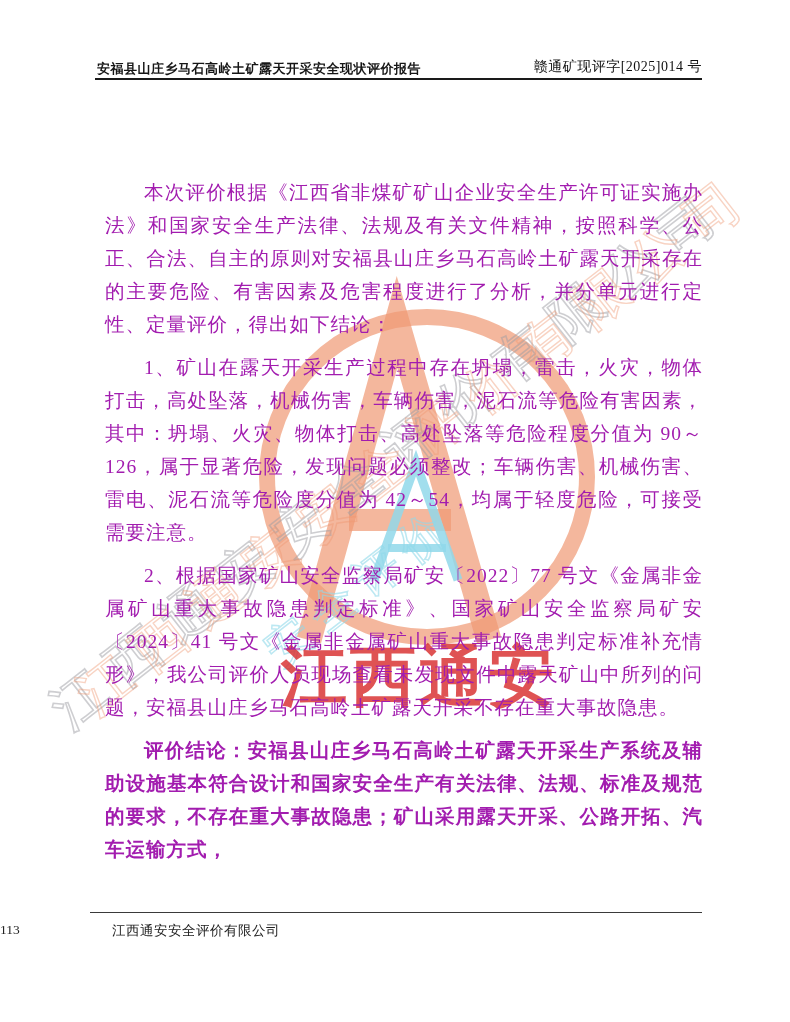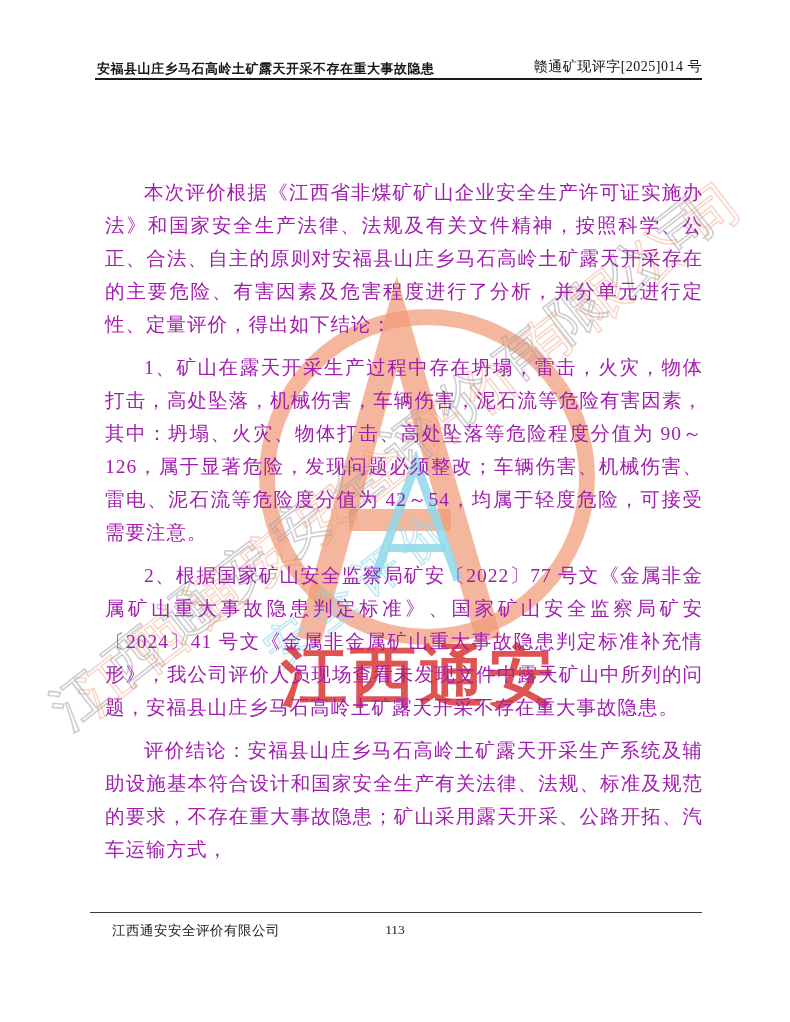--- a/index.html
+++ b/index.html
@@ -45,24 +45,24 @@
   .hdr-rule{position:absolute;left:95px;top:78px;width:607px;height:2px;background:#1a1a1a;}
   .chapter-title{
     position:absolute;left:0;right:0;top:122px;text-align:center;
     font-size:28px;font-weight:700;color:#111;letter-spacing:2px;
   }
   .body-text{position:absolute;left:97px;top:176px;width:606px;}
   .body-text p{
     margin:0 0 10px 8px;font-size:19.5px;line-height:33px;letter-spacing:1px;
     text-align:justify;text-indent:2em;color:#a21caf;
   }
-  .body-text p.bold{font-weight:400;}
+  .body-text p.bold{font-weight:700;}
   .ftr-rule{position:absolute;left:90px;top:912px;width:612px;height:1px;background:#3a3a3a;}
   .ftr-company{position:absolute;left:112px;top:922px;font-size:13.5px;color:#222;letter-spacing:0.5px;}
-  .ftr-page{position:absolute;left:0;right:0;top:922px;text-align:center;font-size:13.5px;color:#222;}
+  .ftr-page{position:absolute;left:0;right:0;top:922px;font-size:13.5px;color:#222;}
 </style>
 </head>
 <body>
 
 <div class="page">
 
   <div class="wm-layer">
     <svg width="790" height="1022" viewBox="0 0 790 1022">
       <circle cx="427" cy="477" r="160" fill="none" stroke="rgba(240,153,116,0.70)" stroke-width="16"></circle>
       <path d="M309 640 L397 322 L489 640" fill="none" stroke="rgba(240,153,116,0.70)" stroke-width="25" stroke-linejoin="miter"></path>
@@ -71,21 +71,21 @@
       <path d="M388 548 L446 548" fill="none" stroke="rgba(144,216,234,0.85)" stroke-width="8"></path>
     </svg>
     <div class="wm-diag">江西通安安全评价有限公司</div>
     <div class="wm-diag2">江西通安安全评价有限公司</div>
     <div class="wm-cyan">安全评价</div>
     <div class="wm-red">江西通安</div>
   </div>
 
   <div class="content">
 
-    <div class="hdr-left">安福县山庄乡马石高岭土矿露天开采不存在重大事故隐患</div>
+    <div class="hdr-left">安福县山庄乡马石高岭土矿露天开采安全现状评价报告</div>
     <div class="hdr-right">赣通矿现评字[2025]014 号</div>
     <div class="hdr-rule"></div>
 
 
     <div class="body-text">
       <p>本次评价根据《江西省非煤矿矿山企业安全生产许可证实施办法》和国家安全生产法律、法规及有关文件精神，按照科学、公正、合法、自主的原则对安福县山庄乡马石高岭土矿露天开采存在的主要危险、有害因素及危害程度进行了分析，并分单元进行定性、定量评价，得出如下结论：</p>
       <p>1、矿山在露天开采生产过程中存在坍塌，雷击，火灾，物体打击，高处坠落，机械伤害，车辆伤害，泥石流等危险有害因素，其中：坍塌、火灾、物体打击、高处坠落等危险程度分值为 90～126，属于显著危险，发现问题必须整改；车辆伤害、机械伤害、雷电、泥石流等危险度分值为 42～54，均属于轻度危险，可接受需要注意。</p>
       <p>2、根据国家矿山安全监察局矿安〔2022〕77 号文《金属非金属矿山重大事故隐患判定标准》、国家矿山安全监察局矿安〔2024〕41 号文《金属非金属矿山重大事故隐患判定标准补充情形》，我公司评价人员现场查看未发现文件中露天矿山中所列的问题，安福县山庄乡马石高岭土矿露天开采不存在重大事故隐患。</p>
       <p class="bold">评价结论：安福县山庄乡马石高岭土矿露天开采生产系统及辅助设施基本符合设计和国家安全生产有关法律、法规、标准及规范的要求，不存在重大事故隐患；矿山采用露天开采、公路开拓、汽车运输方式，</p>
     </div>

